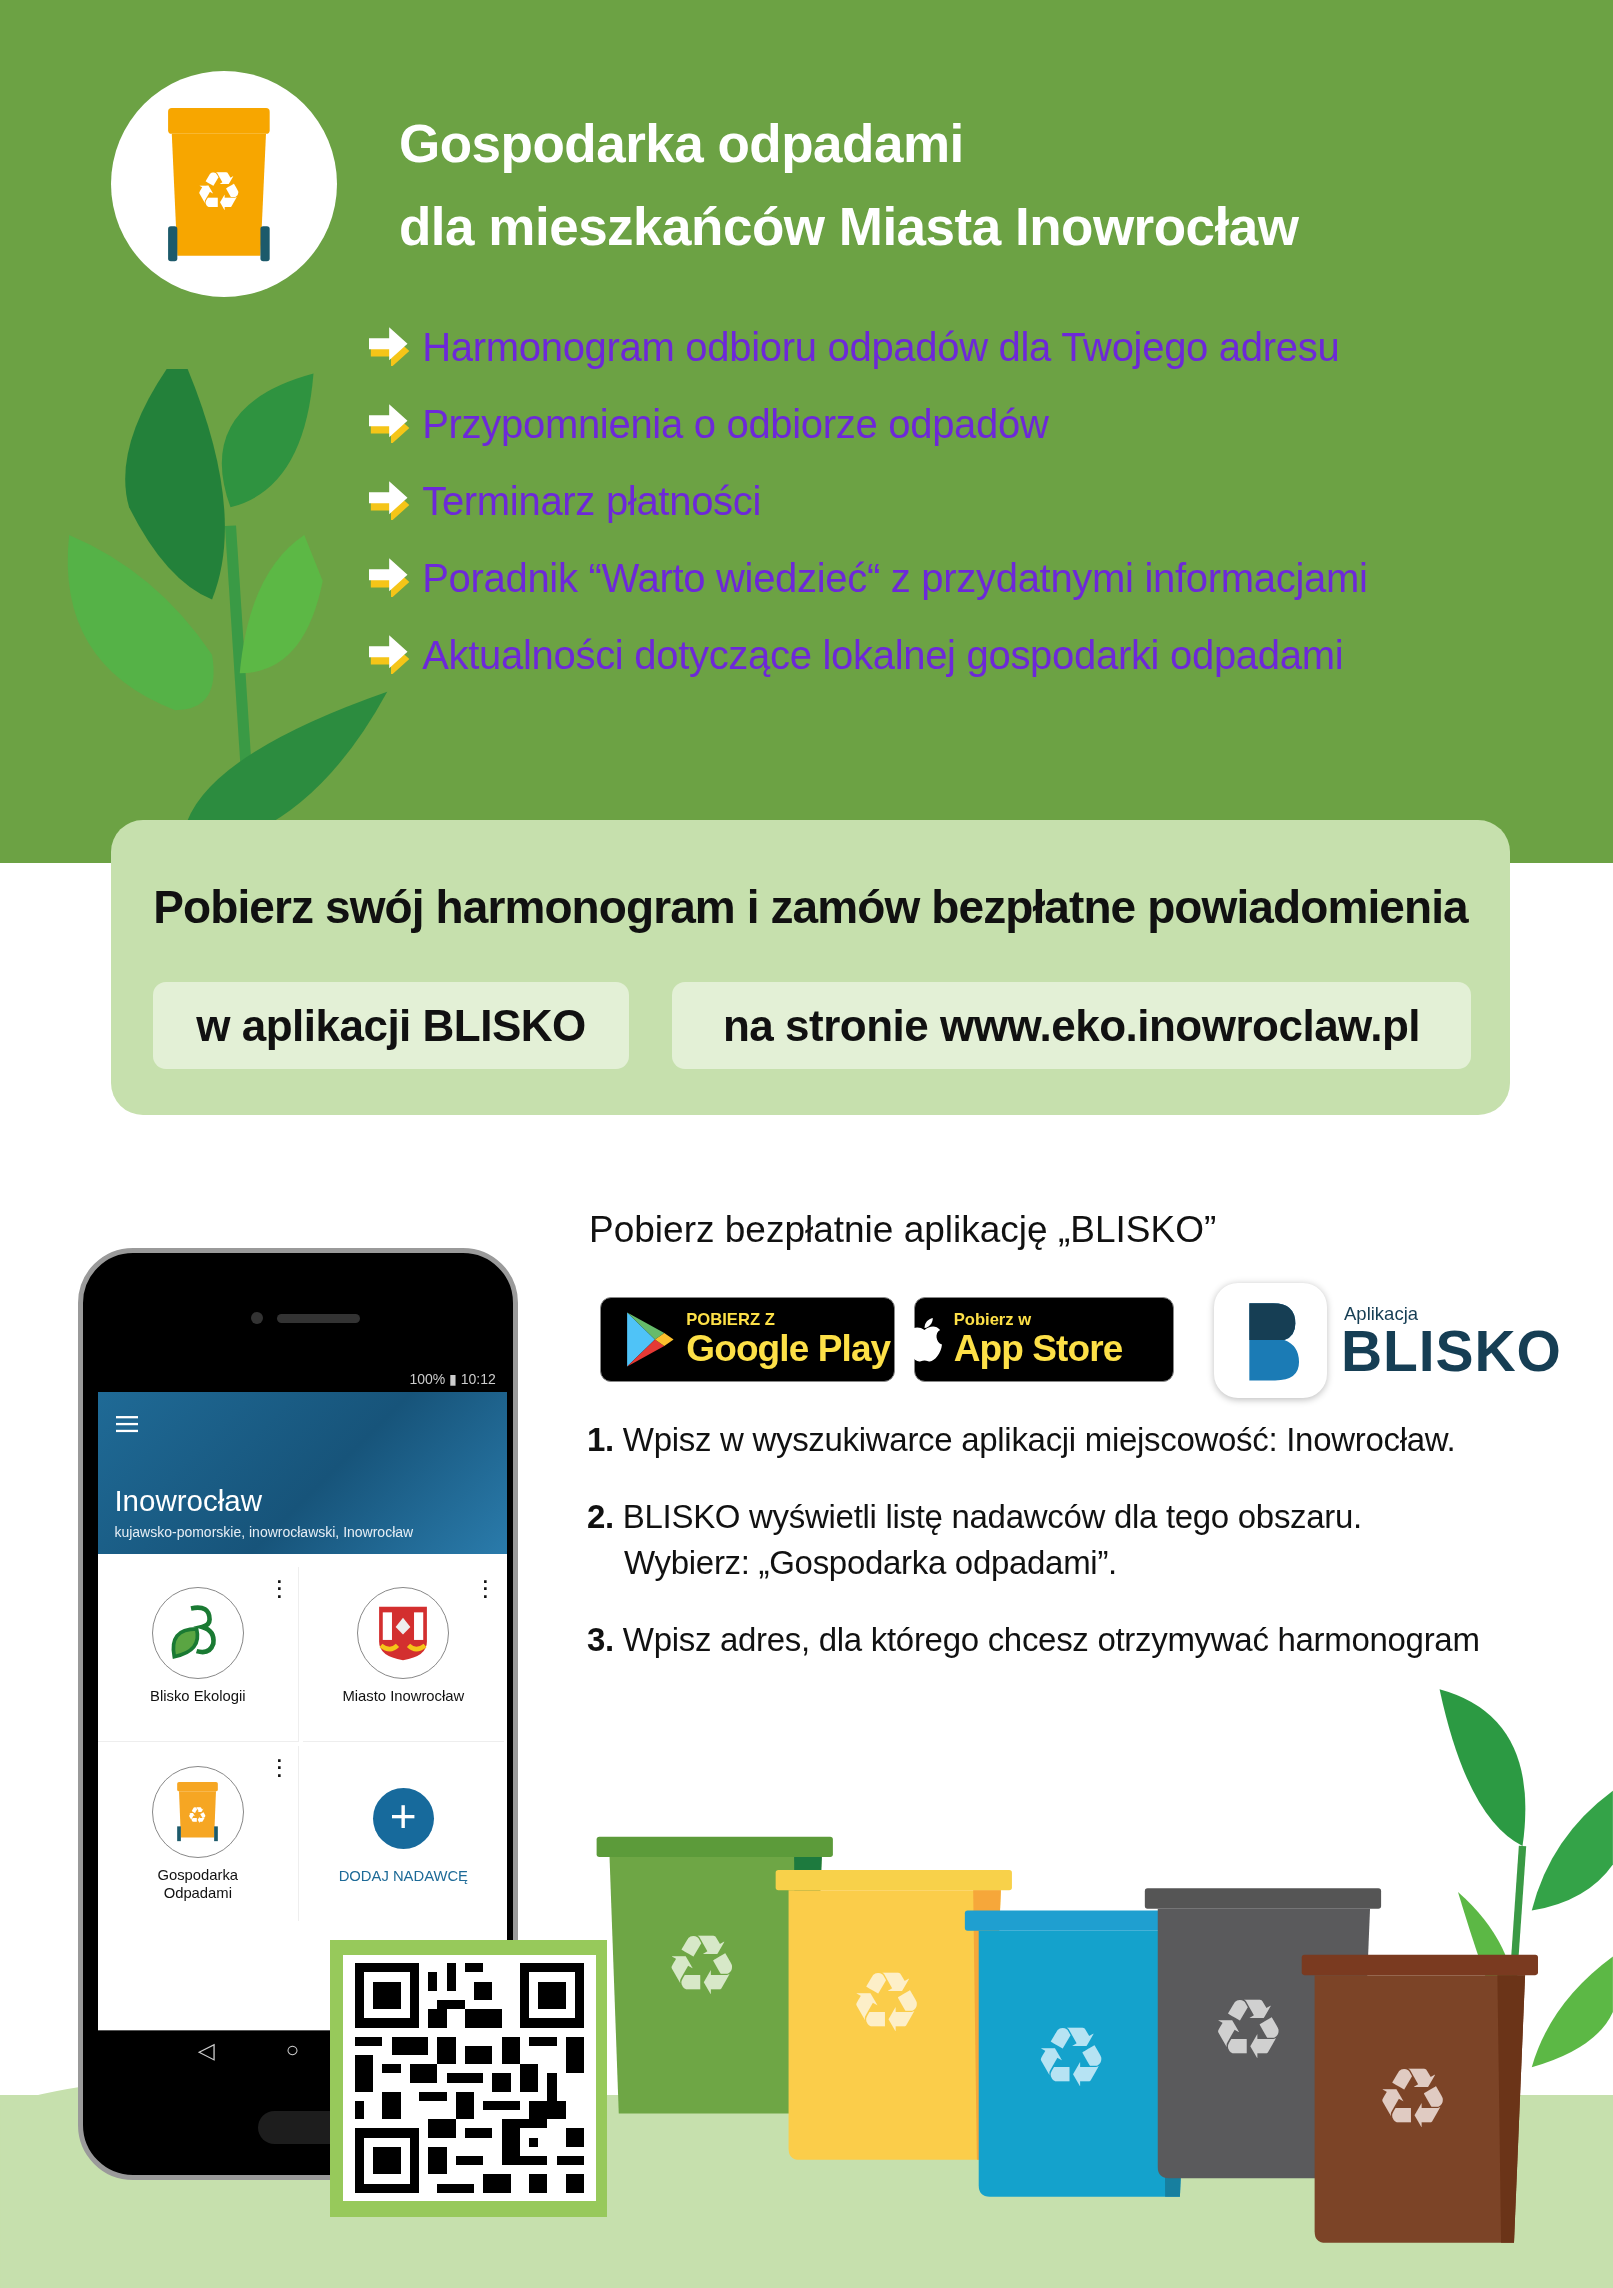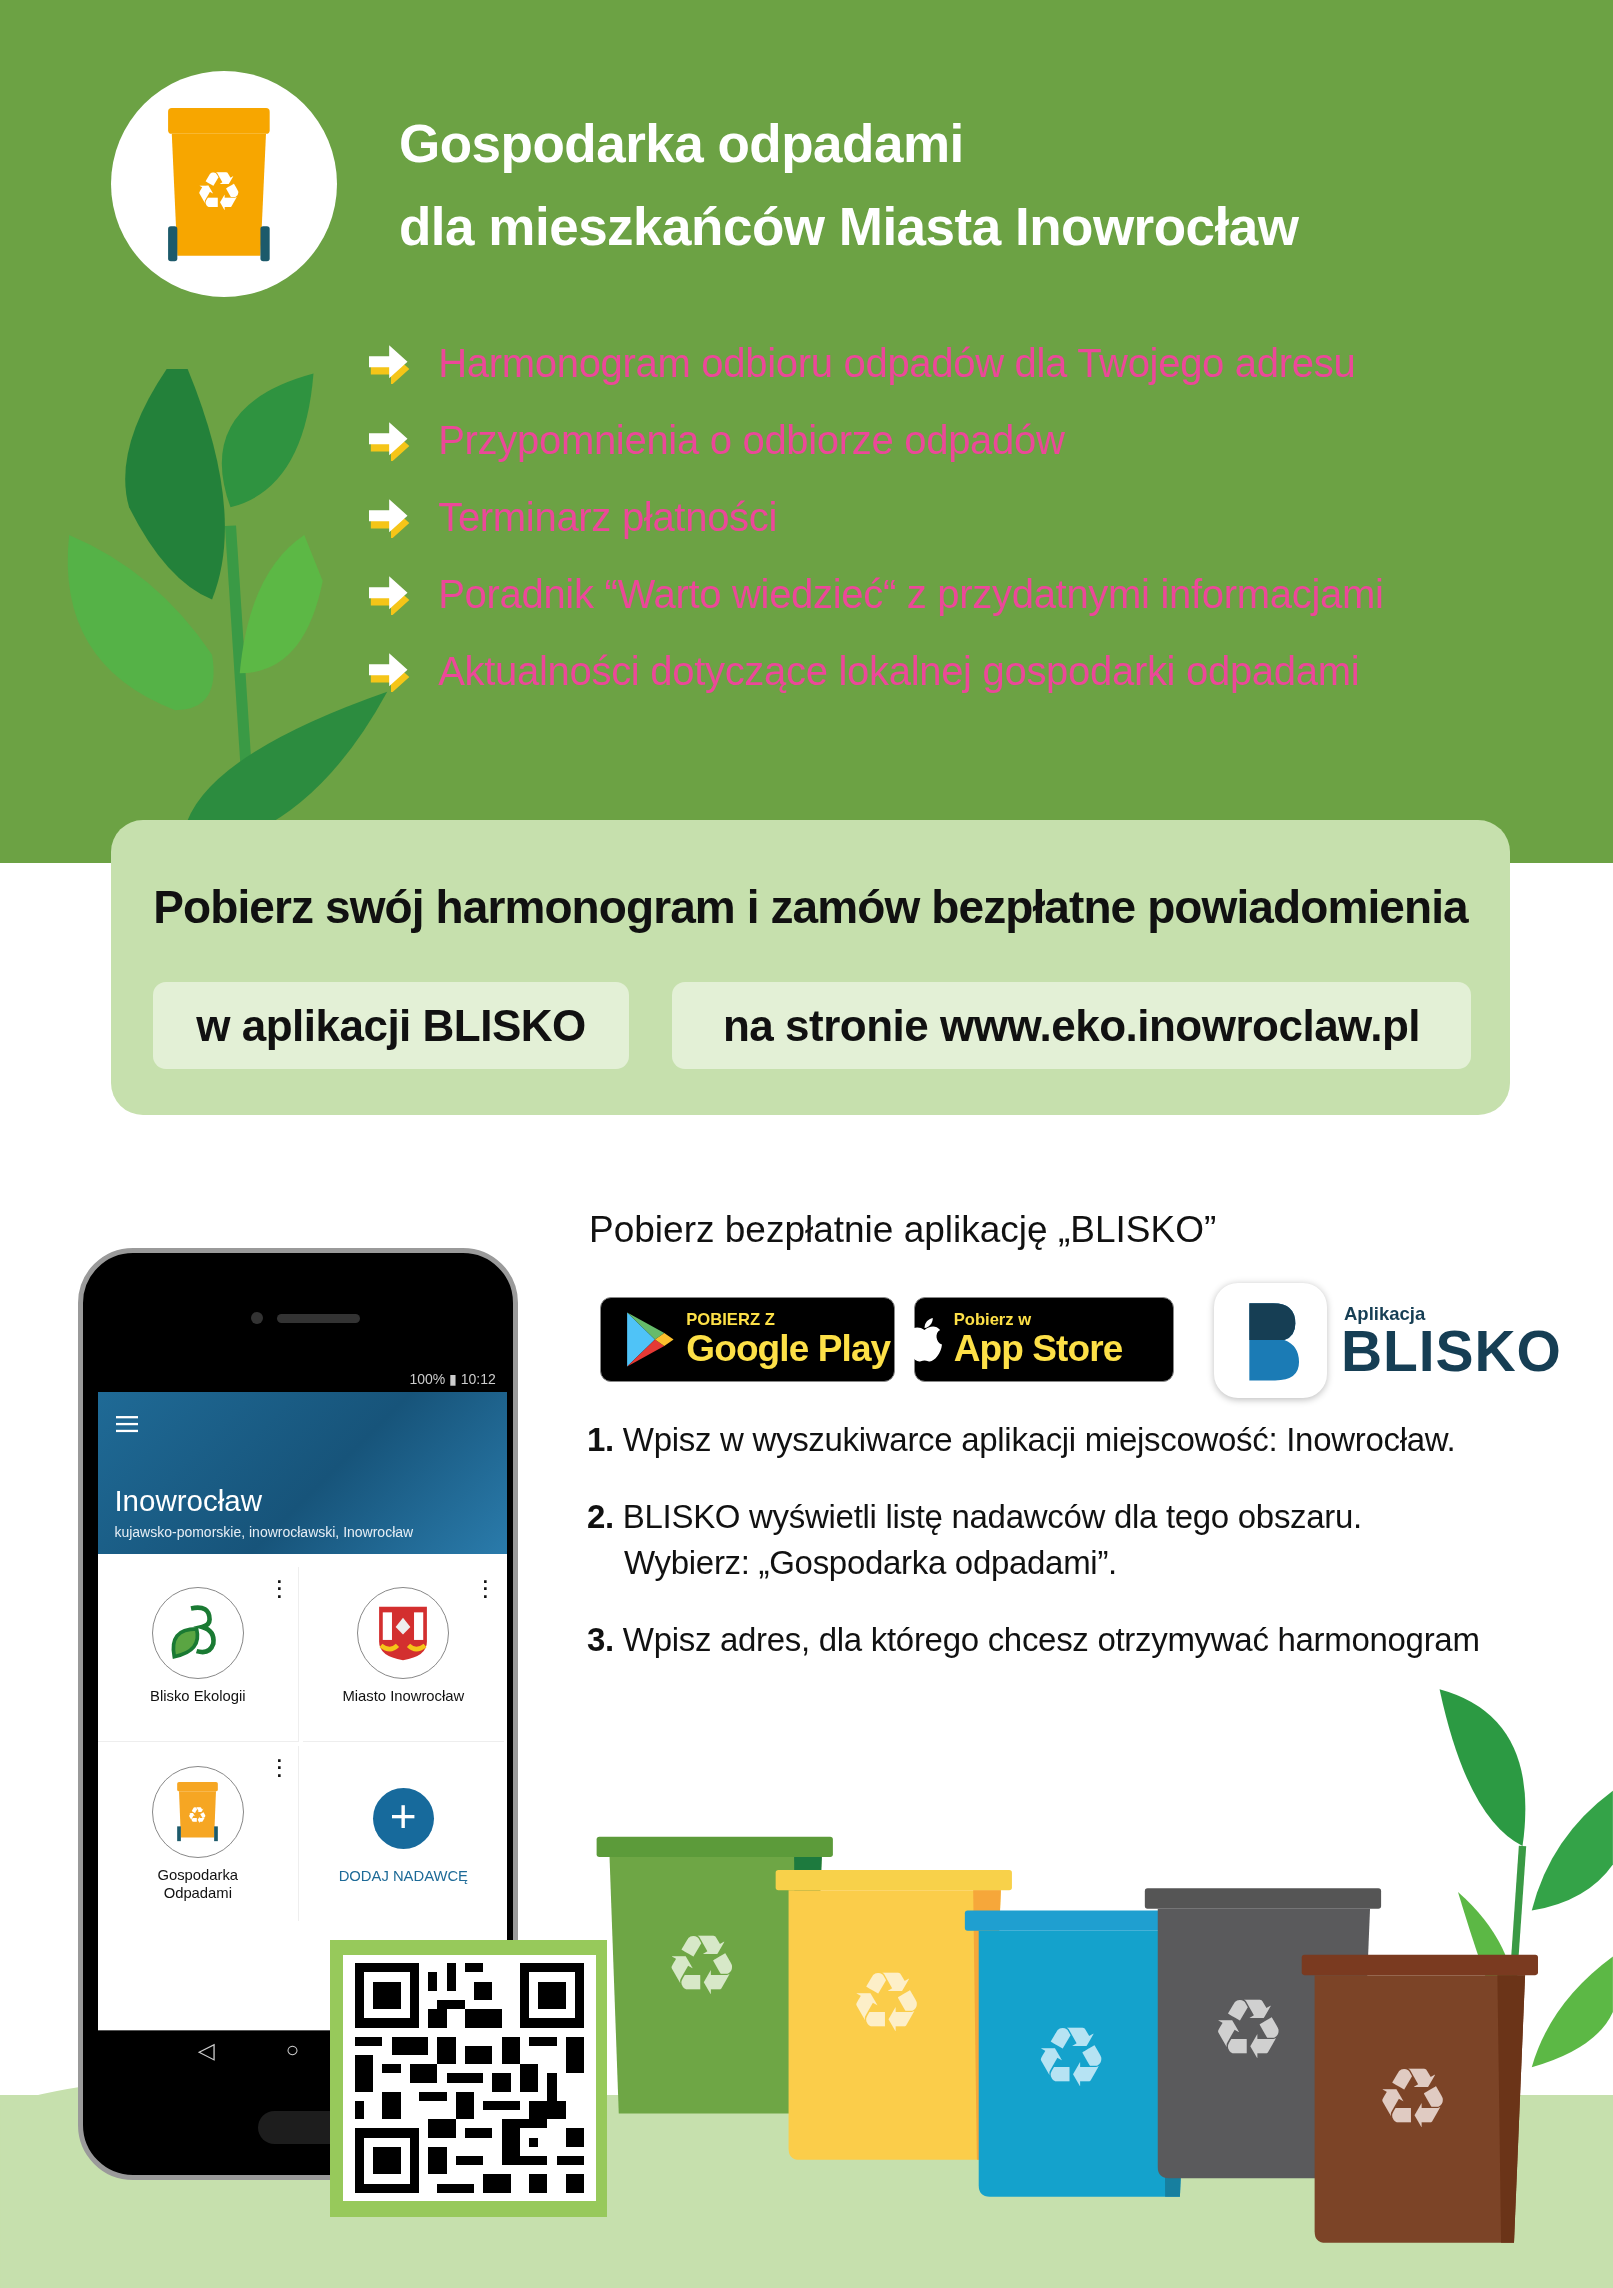--- a/index.html
+++ b/index.html
@@ -2,36 +2,36 @@
 <html style="font-size:14.8px"><head>
 <meta charset="utf-8">
 <style>
   * { box-sizing: border-box; margin: 0; padding: 0; }
   body { width: 1613px; height: 2289px; position: relative; overflow: hidden; background: #ffffff; font-family: "Liberation Sans", "DejaVu Sans", sans-serif; }
   .top-band { position: absolute; left: 0; top: 0; width: 1613px; height: 863px; background: #6ca244; }
   .logo-circle { position: absolute; left: 111px; top: 71px; width: 226px; height: 226px; border-radius: 50%; background: #ffffff; }
   .logo-circle svg { position: absolute; left: 57px; top: 37px; }
   .title { position: absolute; left: 399px; top: 102px; color: #ffffff; font-weight: bold; font-size: 53px; line-height: 83px; letter-spacing: -0.5px; }
   .features { position: absolute; left: 369px; top: 325px; }
-  .feature { display: flex; align-items: center; height: 77px; color: #ec4899; font-size: 40px; letter-spacing: -0.3px; gap: 16px; }
+  .feature { display: flex; align-items: flex-start; height: 77px; color: #6d28d9; font-size: 40px; letter-spacing: -0.3px; }
   .feature .arrow { width: 44px; height: 41px; margin-right: 9.2px; flex: 0 0 auto; }
   .leaves-left { position: absolute; left: 55px; top: 369px; }
   .cta-box { position: absolute; left: 111px; top: 820px; width: 1399px; height: 295px; background: #c6e0ad; border-radius: 32px; }
   .cta-title { position: absolute; left: 0; top: 60px; width: 100%; text-align: center; font-weight: bold; font-size: 46px; color: #111; letter-spacing: -0.9px; }
   .cta-pill { position: absolute; top: 162px; height: 87px; background: #e3f0d6; border-radius: 13px; display: flex; align-items: center; justify-content: center; font-weight: bold; font-size: 44px; color: #111; letter-spacing: -0.5px; }
   .pill-app { left: 42px; width: 476px; }
   .pill-web { left: 561px; width: 799px; }
   .download-title { position: absolute; left: 589px; top: 1209px; font-size: 37px; color: #111; }
   .store-badge { position: absolute; top: 1297px; height: 85px; background: #000; border: 1.8px solid #888; border-radius: 11px; color: #fde047; display: flex; align-items: center; }
   .badge-gp { left: 600px; width: 295px; }
   .badge-as { left: 914px; width: 260px; }
   .badge-small { font-size: 16.6px; font-weight: bold; line-height: 18.5px; }
   .badge-big { font-size: 37px; font-weight: bold; line-height: 39px; letter-spacing: -0.9px; }
   .blisko-icon { position: absolute; left: 1214px; top: 1283px; width: 113px; height: 115px; background: #fff; border-radius: 24px; box-shadow: 0 1.8px 7.4px rgba(0,0,0,0.25); }
-  .blisko-label-small { position: absolute; left: 1344px; top: 1303px; font-size: 18.5px; font-weight: bold; color: #163e54; }
+  .blisko-label-small { position: absolute; left: 1344px; top: 1303px; font-size: 18.5px; font-weight: normal; color: #163e54; }
   .blisko-label-big { position: absolute; left: 1341px; top: 1318px; font-size: 57px; font-weight: bold; color: #163e54; letter-spacing: 0.9px; }
   .steps { position: absolute; left: 587px; top: 1417px; font-size: 33px; color: #111; line-height: 46px; letter-spacing: -0.3px; }
   .step { margin-bottom: 31px; }
   .step b { font-weight: bold; }
   .step .cont { padding-left: 37px; display: block; }
   .ground { position: absolute; left: 0; top: 2095px; width: 1613px; height: 194px; background: #c6e0ad; }
   .ground-hill { position: absolute; left: 0; top: 1994px; width: 1613px; height: 295px; }
   .phone { position: absolute; left: 78px; top: 1248px; width: 440px; height: 932px; background: #000; border: 5.5px solid #9a9a9a; border-radius: 55px; }
   .phone-speaker { position: absolute; left: 194px; top: 61px; width: 83px; height: 9.2px; background: #333; border-radius: 4.6px; }
   .phone-cam { position: absolute; left: 168px; top: 59px; width: 12px; height: 12px; background: #333; border-radius: 50%; }

